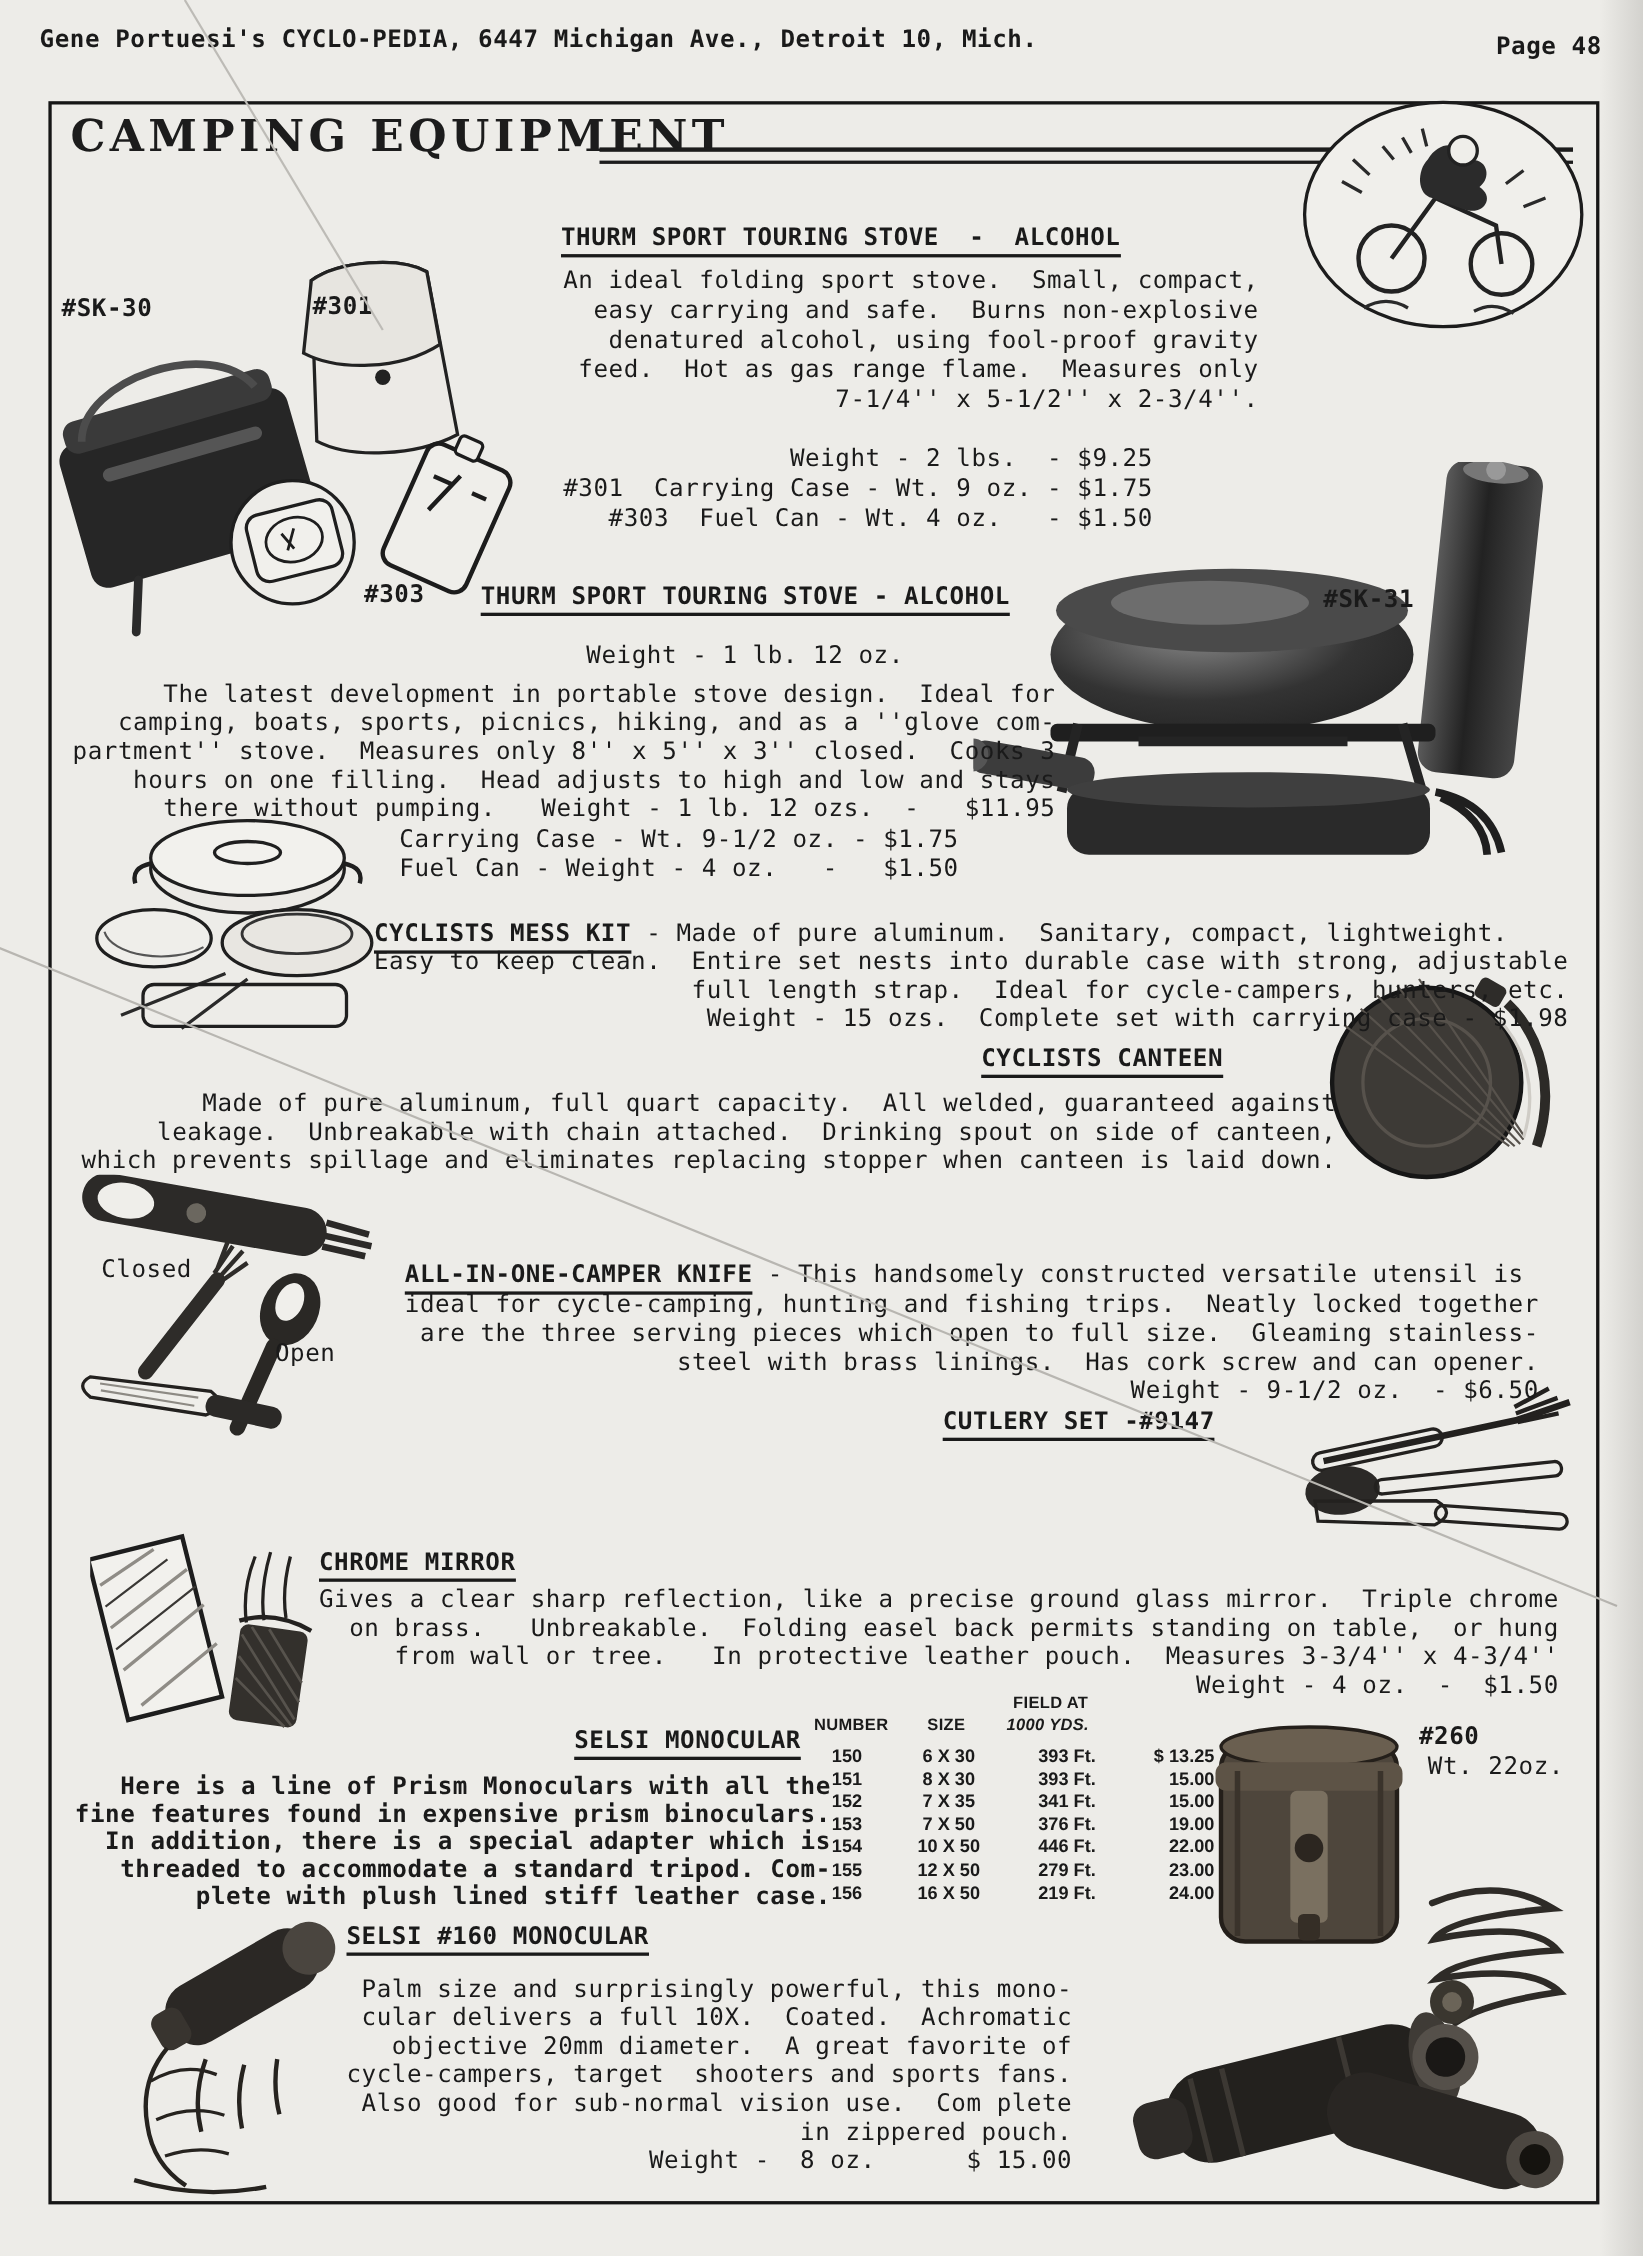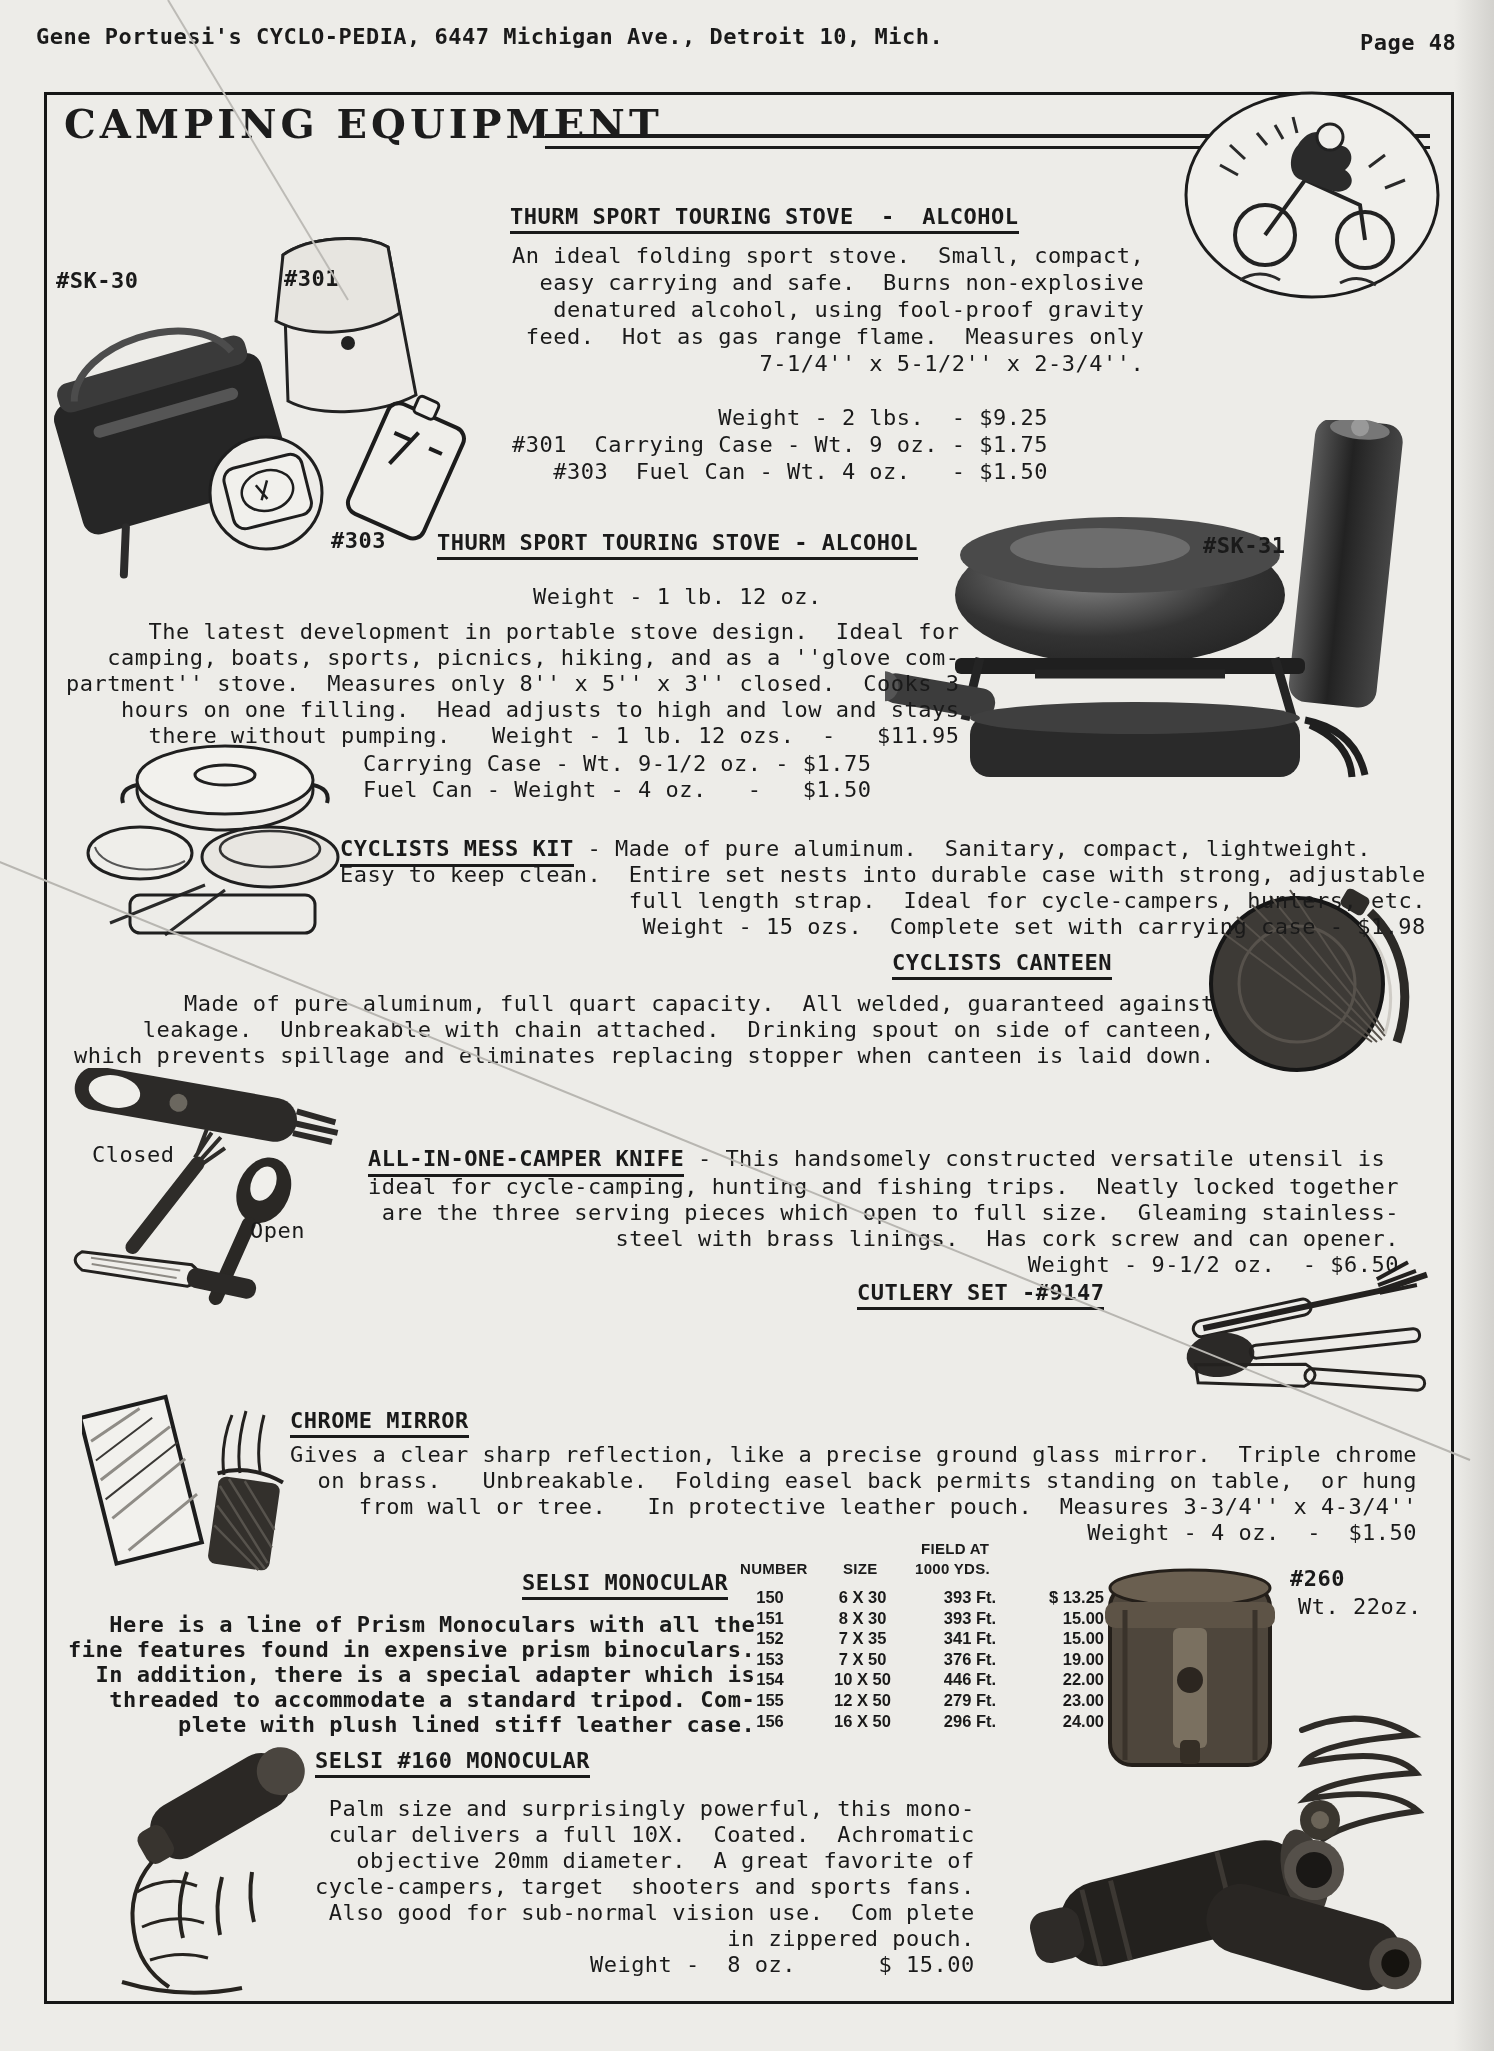--- a/index.html
+++ b/index.html
@@ -301,21 +301,21 @@
   <div class="abs sec-head" style="left:522px;top:1570px;">SELSI MONOCULAR</div>
   <div class="abs body-text lh25 b" style="left:68px;top:1612px;">Here is a line of Prism Monoculars with all the
 fine features found in expensive prism binoculars.
 In addition, there is a special adapter which is
 threaded to accommodate a standard tripod. Com-
 plete with plush lined stiff leather case.</div>
 
   <div class="abs tbl-head" style="left:740px;top:1560px;">NUMBER</div>
   <div class="abs tbl-head" style="left:843px;top:1560px;">SIZE</div>
   <div class="abs tbl-head" style="left:921px;top:1540px;">FIELD AT</div>
-  <div class="abs tbl-head" style="left:915px;top:1560px;">1000 YDS.</div>
+  <div class="abs tbl-head" style="left:915px;top:1560px;font-style:italic;">1000 YDS.</div>
 
   <div class="abs" style="left:735px;top:1588px;">
     <div class="trow">
         <span class="tc-num">150</span>
         <span class="tc-size">6 X 30</span>
         <span class="tc-field">393 Ft.</span>
         <span class="tc-price">$ 13.25</span>
       </div>
     <div class="trow">
         <span class="tc-num">151</span>
@@ -343,21 +343,21 @@
       </div>
     <div class="trow">
         <span class="tc-num">155</span>
         <span class="tc-size">12 X 50</span>
         <span class="tc-field">279 Ft.</span>
         <span class="tc-price">23.00</span>
       </div>
     <div class="trow">
         <span class="tc-num">156</span>
         <span class="tc-size">16 X 50</span>
-        <span class="tc-field">296 Ft.</span>
+        <span class="tc-field">219 Ft.</span>
         <span class="tc-price">24.00</span>
       </div>
   </div>
 
   <div class="abs lbl" style="left:1290px;top:1566px;">#260</div>
   <div class="abs body-text" style="left:1298px;top:1594px;">Wt. 22oz.</div>
 
   <div class="abs sec-head" style="left:315px;top:1748px;">SELSI #160 MONOCULAR</div>
   <div class="abs body-text" style="left:315px;top:1796px;">Palm size and surprisingly powerful, this mono-
 cular delivers a full 10X.  Coated.  Achromatic

